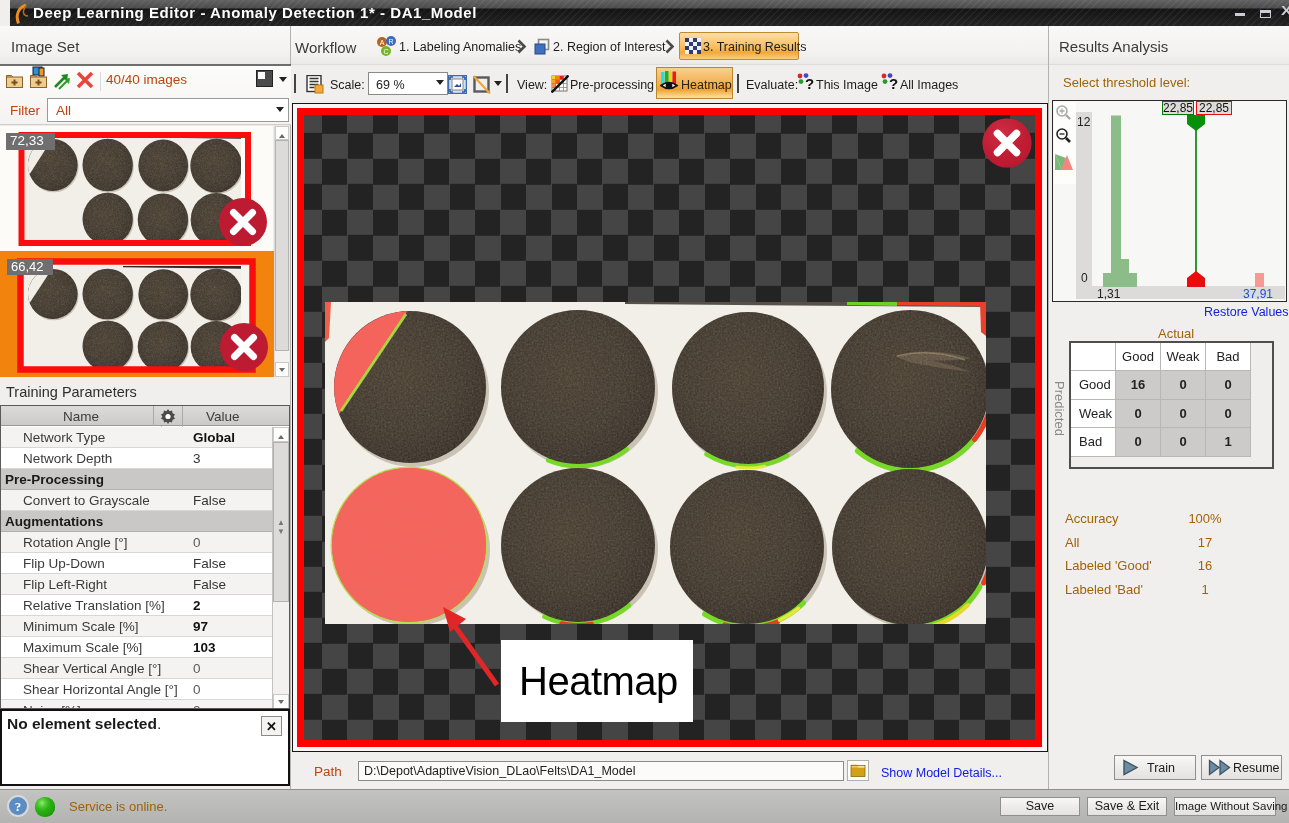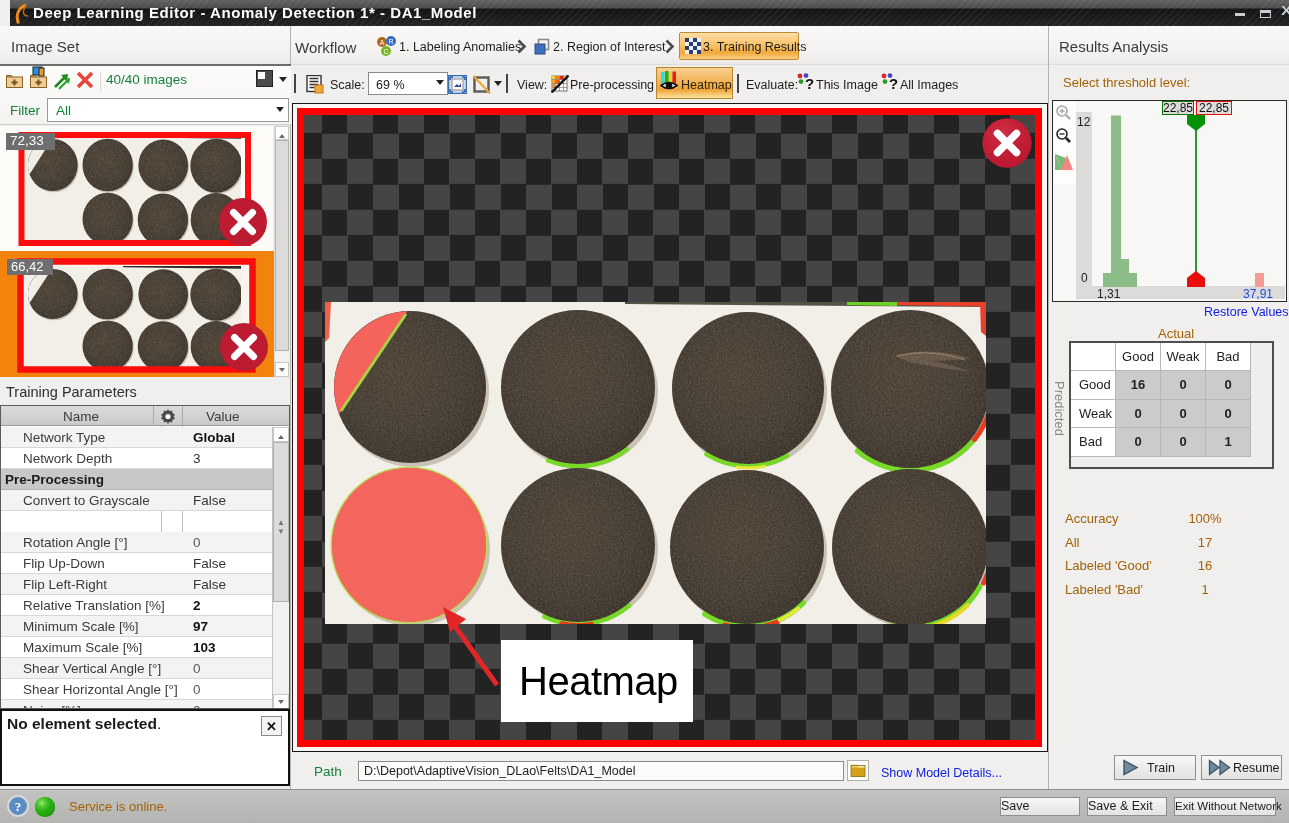--- a/index.html
+++ b/index.html
@@ -1,20 +1,20 @@
 <!DOCTYPE html>
 <html><head><meta charset="utf-8"><style>
 *{margin:0;padding:0;box-sizing:border-box}
 html,body{width:1289px;height:823px;overflow:hidden;font-family:"Liberation Sans",sans-serif;background:#f0efed;position:relative}
 .a{position:absolute}
 .t13{font-size:13px;color:#a16207}
-.t135{font-size:13.5px;color:#15803d}
+.t135{font-size:13.5px;color:#c2410c}
 .hdr{font-size:15px;color:#3a3a3a}
 .lnk{color:#1420e0;font-size:12.5px}
-.btn{background:linear-gradient(180deg,#f8f8f7,#eeedec 45%,#e3e2e0);border:1px solid #8f8f8d;text-align:left;font-size:12.5px;color:#1c1c1c;white-space:nowrap}
+.btn{background:linear-gradient(180deg,#f8f8f7,#eeedec 45%,#e3e2e0);border:1px solid #8f8f8d;text-align:center;font-size:12.5px;color:#1c1c1c;white-space:nowrap}
 </style></head><body>
 
 <div class="a" style="left:10px;top:0;width:1289px;height:26px;background:linear-gradient(180deg,#636363 0,#4c4c4c 8px,#141414 9px,#1d1d1d 18px,#252525 26px)">
  <div class="a" style="left:0;top:0;width:1289px;height:26px;background:repeating-linear-gradient(135deg,rgba(255,255,255,0.055) 0 1px,transparent 1px 5px)"></div>
  <svg class="a" style="left:2px;top:2px" width="20" height="24" viewBox="0 0 20 24">
   <path d="M14 3 C6 6 3.5 13 6.5 21.5" stroke="#ef8d1f" stroke-width="3" fill="none"></path>
   <path d="M14 3.5 C10.5 9 10 13.5 16 14" stroke="#b96c10" stroke-width="1.5" fill="none"></path>
  </svg>
  <div class="a" style="left:23px;top:4px;font-size:15px;font-weight:bold;color:#fff;letter-spacing:0.55px">Deep Learning Editor - Anomaly Detection 1* - DA1_Model</div>
  <div class="a" style="left:1225px;top:13px;width:10px;height:3px;background:#c9ced4"></div>
@@ -124,20 +124,21 @@
 <div class="a" style="left:0;top:21.0px;width:271px;height:21.2px;background:#f4f3f1;border-bottom:1px solid #d8d7d5"></div>
 <div class="a" style="left:22px;top:24.0px;font-size:13.5px;color:#3a3a3a">Network Type</div>
 <div class="a" style="left:192px;top:24.0px;font-size:13.5px;font-weight:bold;color:#111">Global</div>
 <div class="a" style="left:0;top:42.0px;width:271px;height:21.2px;background:#ffffff;border-bottom:1px solid #d8d7d5"></div>
 <div class="a" style="left:22px;top:45.0px;font-size:13.5px;color:#3a3a3a">Network Depth</div>
 <div class="a" style="left:192px;top:45.0px;font-size:13.5px;color:#333">3</div>
 <div class="a" style="left:0;top:63.0px;width:288px;height:21.2px;background:#c9c8c6;border-bottom:1px solid #b2b1af;font-size:13.5px;font-weight:bold;color:#1a1a1a;padding:3px 0 0 4px">Pre-Processing</div>
 <div class="a" style="left:0;top:84.0px;width:271px;height:21.2px;background:#f4f3f1;border-bottom:1px solid #d8d7d5"></div>
 <div class="a" style="left:22px;top:87.0px;font-size:13.5px;color:#3a3a3a">Convert to Grayscale</div>
 <div class="a" style="left:192px;top:87.0px;font-size:13.5px;color:#333">False</div>
+<div class="a" style="left:0;top:105.0px;width:288px;height:21.2px;background:#c9c8c6;border-bottom:1px solid #b2b1af;font-size:13.5px;font-weight:bold;color:#1a1a1a;padding:3px 0 0 4px">Augmentations</div>
 <div class="a" style="left:0;top:126.0px;width:271px;height:21.2px;background:#f4f3f1;border-bottom:1px solid #d8d7d5"></div>
 <div class="a" style="left:22px;top:129.0px;font-size:13.5px;color:#3a3a3a">Rotation Angle [°]</div>
 <div class="a" style="left:192px;top:129.0px;font-size:13.5px;color:#5a5a5a">0</div>
 <div class="a" style="left:0;top:147.0px;width:271px;height:21.2px;background:#ffffff;border-bottom:1px solid #d8d7d5"></div>
 <div class="a" style="left:22px;top:150.0px;font-size:13.5px;color:#3a3a3a">Flip Up-Down</div>
 <div class="a" style="left:192px;top:150.0px;font-size:13.5px;color:#333">False</div>
 <div class="a" style="left:0;top:168.0px;width:271px;height:21.2px;background:#f4f3f1;border-bottom:1px solid #d8d7d5"></div>
 <div class="a" style="left:22px;top:171.0px;font-size:13.5px;color:#3a3a3a">Flip Left-Right</div>
 <div class="a" style="left:192px;top:171.0px;font-size:13.5px;color:#333">False</div>
 <div class="a" style="left:0;top:189.0px;width:271px;height:21.2px;background:#ffffff;border-bottom:1px solid #d8d7d5"></div>
@@ -366,21 +367,21 @@
  <circle cx="11" cy="11" r="10" fill="#5b8cc4" stroke="#d8d8d8" stroke-width="2"></circle>
  <text x="11" y="16" font-size="13" font-weight="bold" fill="#fff" text-anchor="middle" font-family="Liberation Serif">?</text>
 </svg>
 <svg class="a" style="left:34px;top:796px" width="22" height="22" viewBox="0 0 24 24">
  <circle cx="12" cy="12" r="11" fill="#23a80d"></circle>
  <circle cx="12" cy="12" r="11" fill="url(#gdot)"></circle>
 </svg>
 <div class="a t13" style="left:69px;top:799px">Service is online.</div>
 <div class="a btn" style="left:1000px;top:797px;width:80px;height:19px;line-height:17px">Save</div>
 <div class="a btn" style="left:1087px;top:797px;width:80px;height:19px;line-height:17px">Save &amp; Exit</div>
-<div class="a btn" style="left:1174px;top:797px;width:102px;height:19px;line-height:17px;font-size:11.5px">Exit Without Network</div>
+<div class="a btn" style="left:1174px;top:797px;width:102px;height:19px;line-height:17px;font-size:11.5px">Image Without Saving</div>
 
 <svg width="0" height="0" style="position:absolute">
 <defs>
 <radialGradient id="gdot" cx="0.35" cy="0.3" r="0.9">
  <stop offset="0" stop-color="#8ef06a"></stop>
         <stop offset="0.5" stop-color="#2cb514" stop-opacity="0.4"></stop>
         <stop offset="1" stop-color="#0f7a02"></stop>
 </radialGradient>
 <radialGradient id="gx" cx="0.4" cy="0.3" r="1">
  <stop offset="0" stop-color="#d23048" stop-opacity="0.9"></stop>

